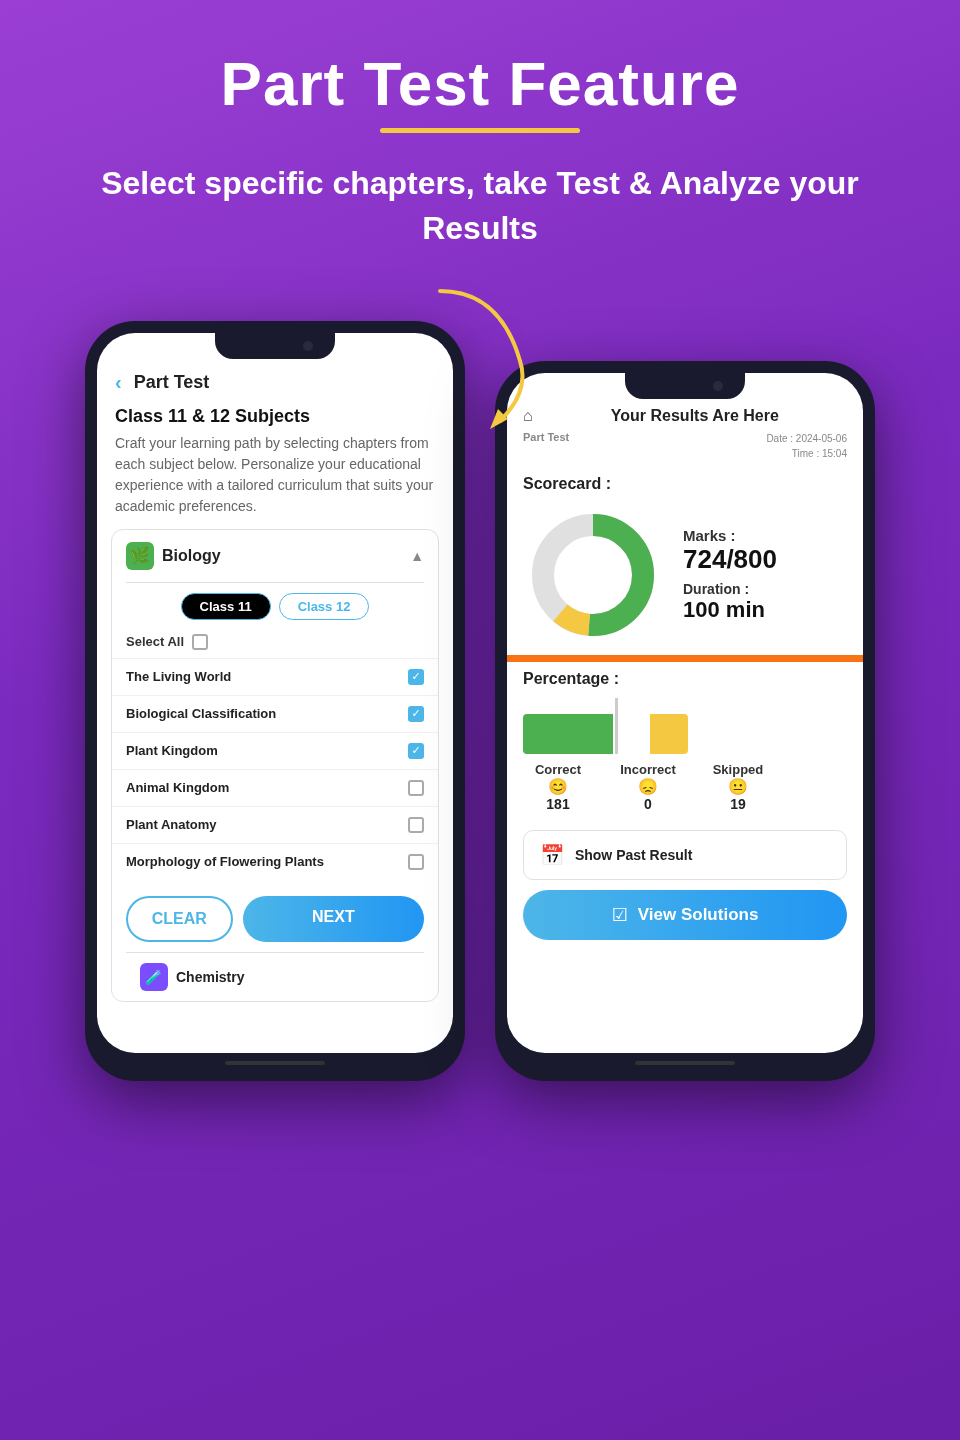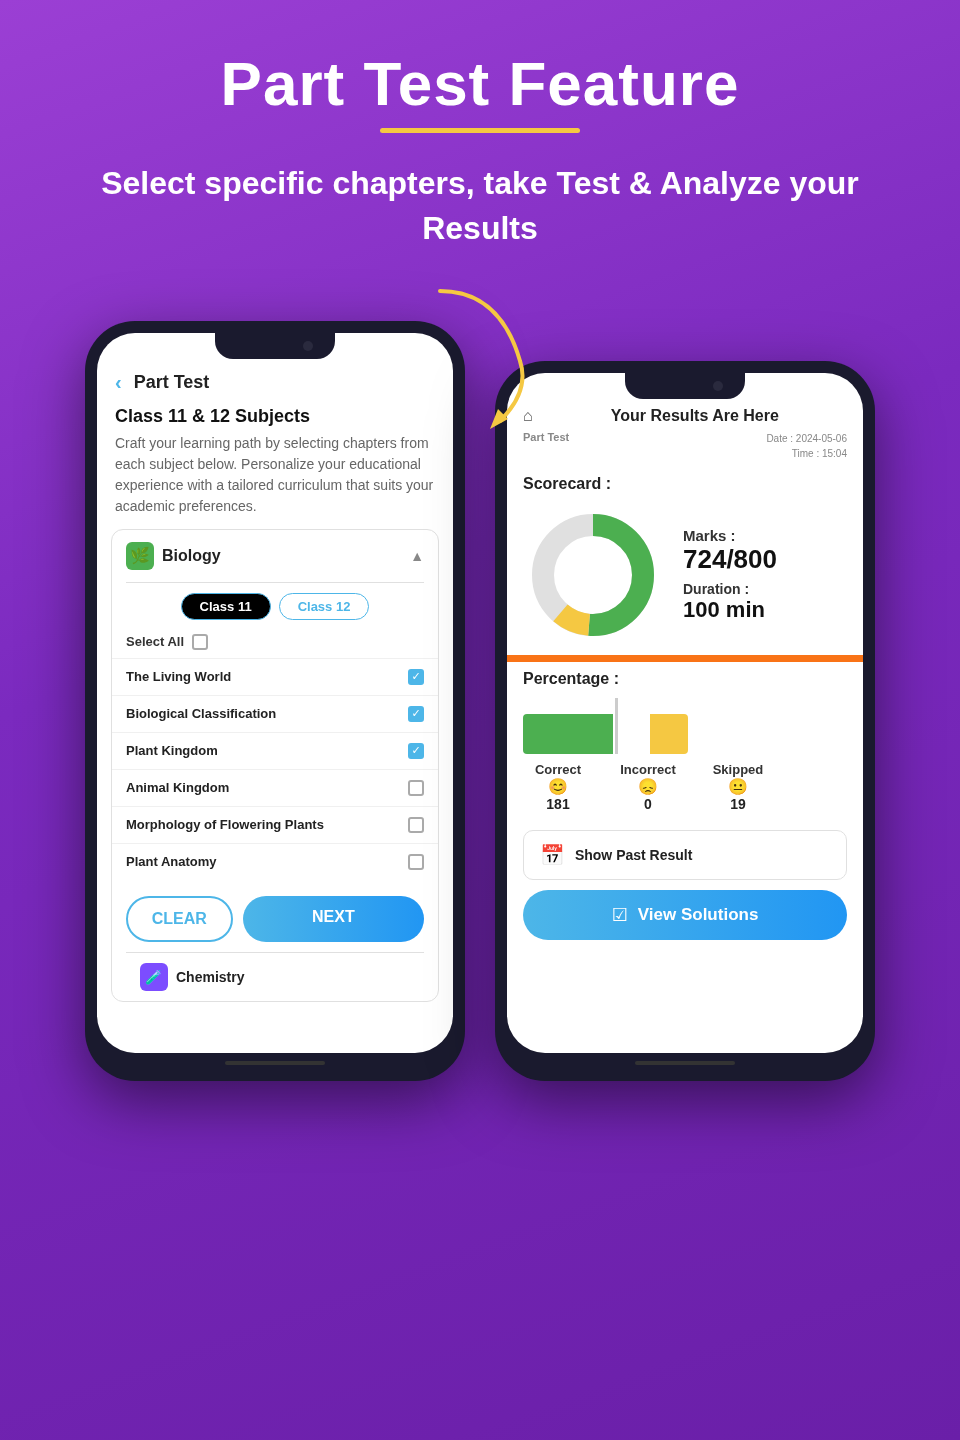--- a/index.html
+++ b/index.html
@@ -576,25 +576,25 @@
           </div>
           <div class="chapter-row">
             <span class="chapter-name">Plant Kingdom</span>
             <div class="checkbox-checked">✓</div>
           </div>
           <div class="chapter-row">
             <span class="chapter-name">Animal Kingdom</span>
             <div class="checkbox-empty"></div>
           </div>
           <div class="chapter-row">
+            <span class="chapter-name">Plant Anatomy</span>
+            <div class="checkbox-empty"></div>
+          </div>
+          <div class="chapter-row">
             <span class="chapter-name">Morphology of Flowering Plants</span>
-            <div class="checkbox-empty"></div>
-          </div>
-          <div class="chapter-row">
-            <span class="chapter-name">Plant Anatomy</span>
             <div class="checkbox-empty"></div>
           </div>
 
           <div class="bottom-buttons">
             <div class="btn-clear">CLEAR</div>
             <div class="btn-next">NEXT</div>
           </div>
 
           <div class="chemistry-row">
             <div class="chem-icon">🧪</div>

